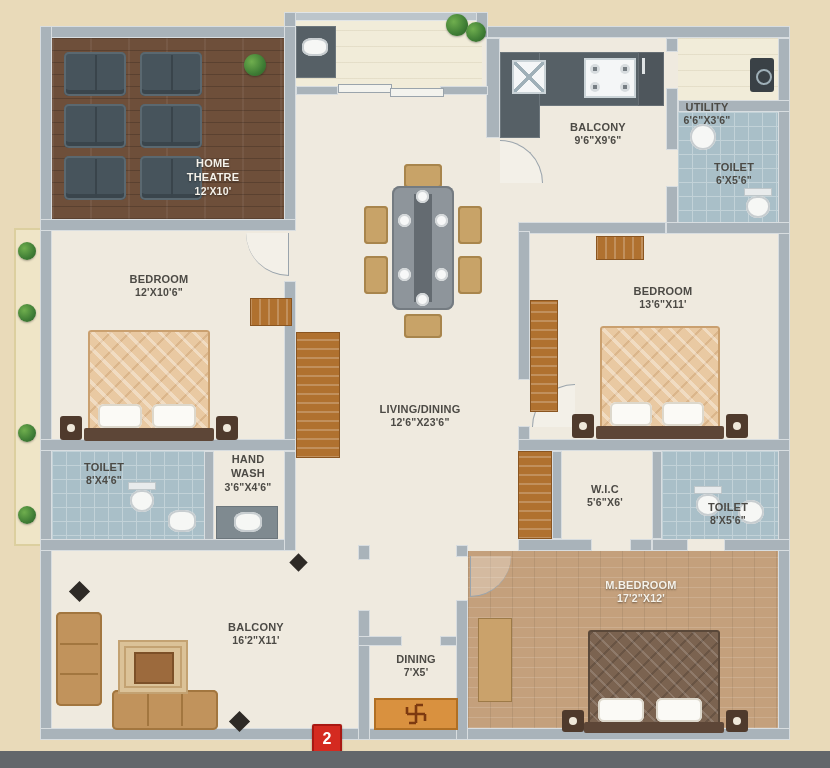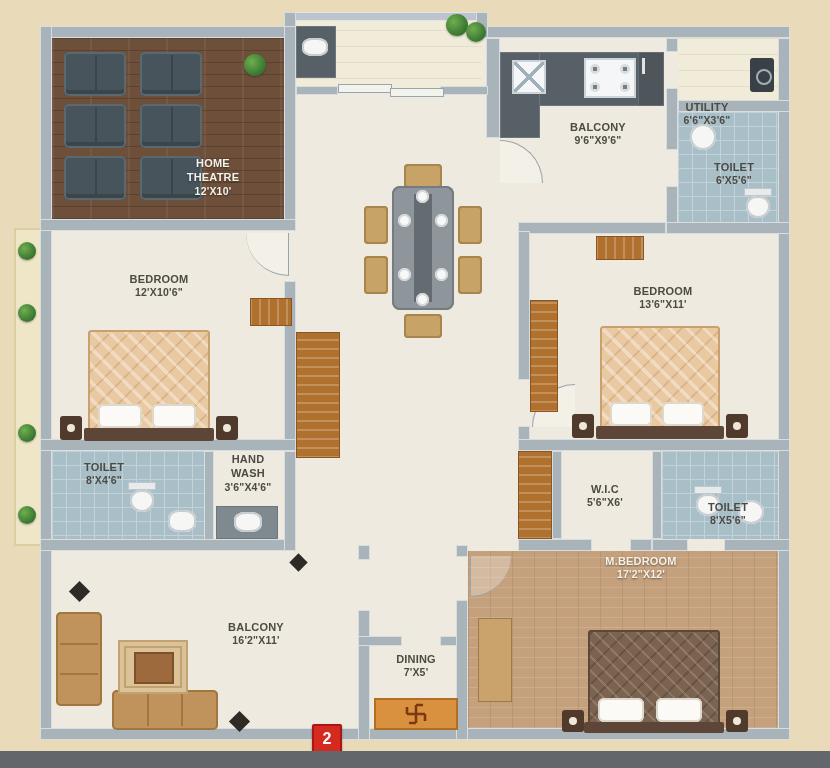--- a/index.html
+++ b/index.html
@@ -245,20 +245,24 @@
     <span class="sz">6'X5'6"</span>
   </div>
   <div class="lbl" style="left:104px;top:272px;width:110px;">
     <span class="nm">BEDROOM</span>
     <span class="sz">12'X10'6"</span>
   </div>
   <div class="lbl" style="left:608px;top:284px;width:110px;">
     <span class="nm">BEDROOM</span>
     <span class="sz">13'6"X11'</span>
   </div>
+  <div class="lbl" style="left:348px;top:402px;width:144px;">
+    <span class="nm">LIVING/DINING</span>
+    <span class="sz">12'6"X23'6"</span>
+  </div>
   <div class="lbl" style="left:62px;top:460px;width:84px;">
     <span class="nm">TOILET</span>
     <span class="sz">8'X4'6"</span>
   </div>
   <div class="lbl" style="left:218px;top:452px;width:60px;">
     <span class="nm">HAND WASH</span>
     <span class="sz">3'6"X4'6"</span>
   </div>
   <div class="lbl" style="left:562px;top:482px;width:86px;">
     <span class="nm">W.I.C</span>
@@ -269,21 +273,21 @@
     <span class="sz">8'X5'6"</span>
   </div>
   <div class="lbl" style="left:194px;top:620px;width:124px;">
     <span class="nm">BALCONY</span>
     <span class="sz">16'2"X11'</span>
   </div>
   <div class="lbl" style="left:378px;top:652px;width:76px;">
     <span class="nm">DINING</span>
     <span class="sz">7'X5'</span>
   </div>
-  <div class="lbl light" style="left:566px;top:554px;width:150px;">
+  <div class="lbl light" style="left:566px;top:578px;width:150px;">
     <span class="nm">M.BEDROOM</span>
     <span class="sz">17'2"X12'</span>
   </div>
 
   <div class="badge" style="left:312px;top:724px;width:26px;height:26px;">
     <span>2</span>
   </div>
 
   <div class="bottom-band"></div>
 </div>

